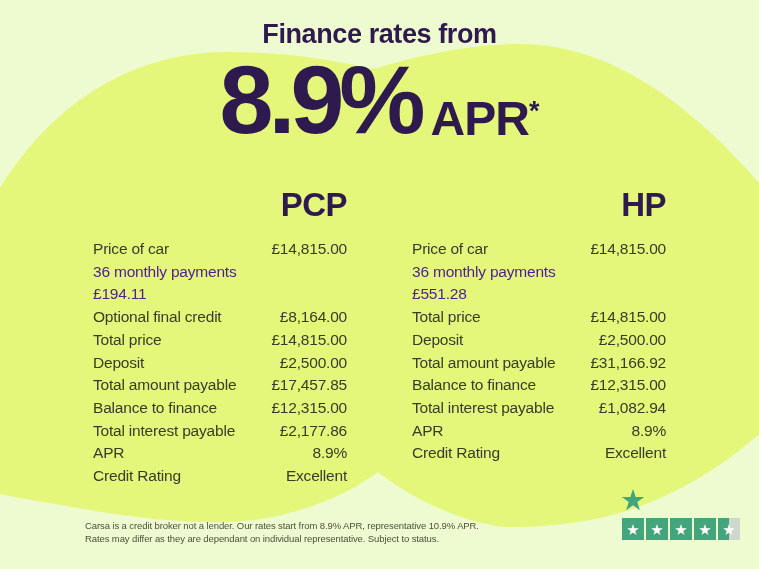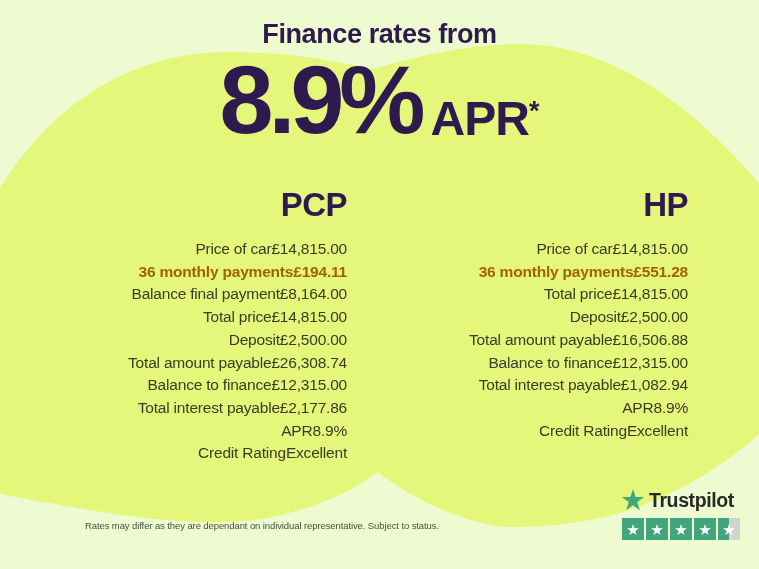--- a/index.html
+++ b/index.html
@@ -28,30 +28,30 @@
   .rate-apr{
     font-size:48px;font-weight:800;letter-spacing:-1px;line-height:1;
     color:var(--purple);margin:0 0 4px 10px;
   }
   .rate-ast{
     font-size:27px;font-weight:800;color:var(--purple);
     align-self:flex-start;margin-top:46px;line-height:1;
   }
   .ftable{position:absolute;top:187px;width:254px;}
   .ftable.pcp{left:93px;}
-  .ftable.hp{left:434px;}
+  .ftable.hp{left:412px;}
   .ftable h2{
     text-align:right;font-size:33px;font-weight:800;letter-spacing:-0.5px;
     color:var(--purple);line-height:36px;margin-bottom:15px;
   }
   .frow{
-    display:flex;justify-content:flex-end;align-items:baseline;
+    display:flex;justify-content:space-between;align-items:baseline;
     font-size:15.5px;line-height:22.7px;color:var(--ink);letter-spacing:-0.2px;
   }
-  .frow.bold{font-weight:700;color:#a16207;}
+  .frow.bold{font-weight:400;color:#4c1d95;flex-direction:column;}
   .flabel{white-space:nowrap;}
   .fvalue{white-space:nowrap;text-align:right;}
   .disclaimer{
     position:absolute;left:85px;top:520px;color:var(--disc);
     font-size:9.5px;letter-spacing:-0.1px;line-height:12.5px;white-space:nowrap;
   }
   .trustpilot{position:absolute;left:620px;top:486px;width:126px;}
   .tp-top{display:flex;align-items:center;}
   .tp-logo-star{
     font-size:29px;line-height:28px;color:var(--tpgreen);margin-right:3px;
@@ -104,34 +104,34 @@
     <div class="frows">
         <div class="frow">
           <span class="flabel">Price of car</span>
           <span class="fvalue">£14,815.00</span>
         </div>
         <div class="frow bold">
           <span class="flabel">36 monthly payments</span>
           <span class="fvalue">£194.11</span>
         </div>
         <div class="frow">
-          <span class="flabel">Balance final payment</span>
+          <span class="flabel">Optional final credit</span>
           <span class="fvalue">£8,164.00</span>
         </div>
         <div class="frow">
           <span class="flabel">Total price</span>
           <span class="fvalue">£14,815.00</span>
         </div>
         <div class="frow">
           <span class="flabel">Deposit</span>
           <span class="fvalue">£2,500.00</span>
         </div>
         <div class="frow">
           <span class="flabel">Total amount payable</span>
-          <span class="fvalue">£26,308.74</span>
+          <span class="fvalue">£17,457.85</span>
         </div>
         <div class="frow">
           <span class="flabel">Balance to finance</span>
           <span class="fvalue">£12,315.00</span>
         </div>
         <div class="frow">
           <span class="flabel">Total interest payable</span>
           <span class="fvalue">£2,177.86</span>
         </div>
         <div class="frow">
@@ -159,21 +159,21 @@
         <div class="frow">
           <span class="flabel">Total price</span>
           <span class="fvalue">£14,815.00</span>
         </div>
         <div class="frow">
           <span class="flabel">Deposit</span>
           <span class="fvalue">£2,500.00</span>
         </div>
         <div class="frow">
           <span class="flabel">Total amount payable</span>
-          <span class="fvalue">£16,506.88</span>
+          <span class="fvalue">£31,166.92</span>
         </div>
         <div class="frow">
           <span class="flabel">Balance to finance</span>
           <span class="fvalue">£12,315.00</span>
         </div>
         <div class="frow">
           <span class="flabel">Total interest payable</span>
           <span class="fvalue">£1,082.94</span>
         </div>
         <div class="frow">
@@ -181,27 +181,27 @@
           <span class="fvalue">8.9%</span>
         </div>
         <div class="frow">
           <span class="flabel">Credit Rating</span>
           <span class="fvalue">Excellent</span>
         </div>
       </div>
   </div>
 
   <div class="disclaimer">
+    <div>Carsa is a credit broker not a lender. Our rates start from 8.9% APR, representative 10.9% APR.</div>
     <div>Rates may differ as they are dependant on individual representative. Subject to status.</div>
   </div>
 
   <div class="trustpilot">
     <div class="tp-top">
       <span class="tp-logo-star">★</span>
-      <span class="tp-word">Trustpilot</span>
     </div>
     <div class="tp-row">
         <span class="tp-box">
           <span class="glyph">★</span>
         </span>
         <span class="tp-box">
           <span class="glyph">★</span>
         </span>
         <span class="tp-box">
           <span class="glyph">★</span>

